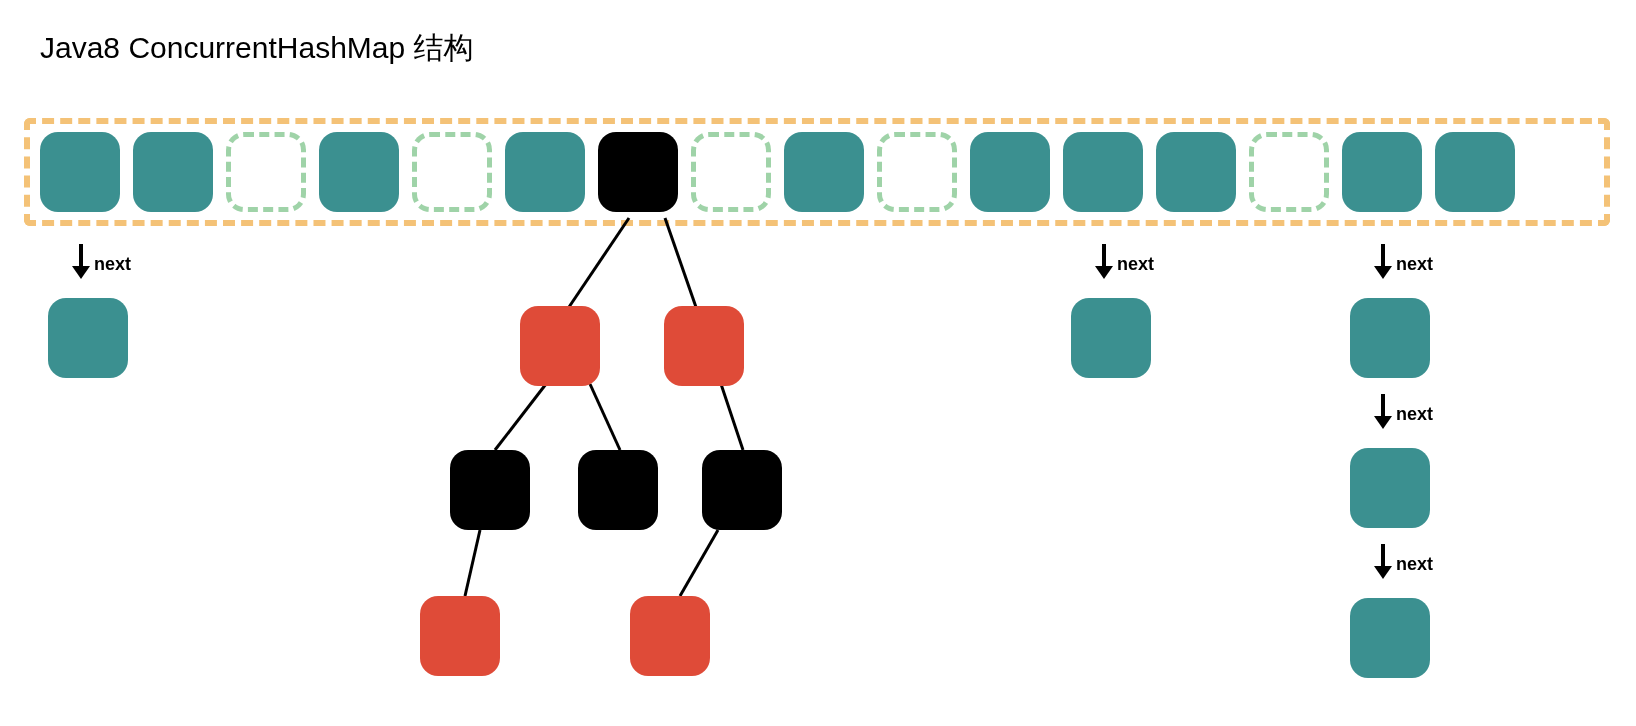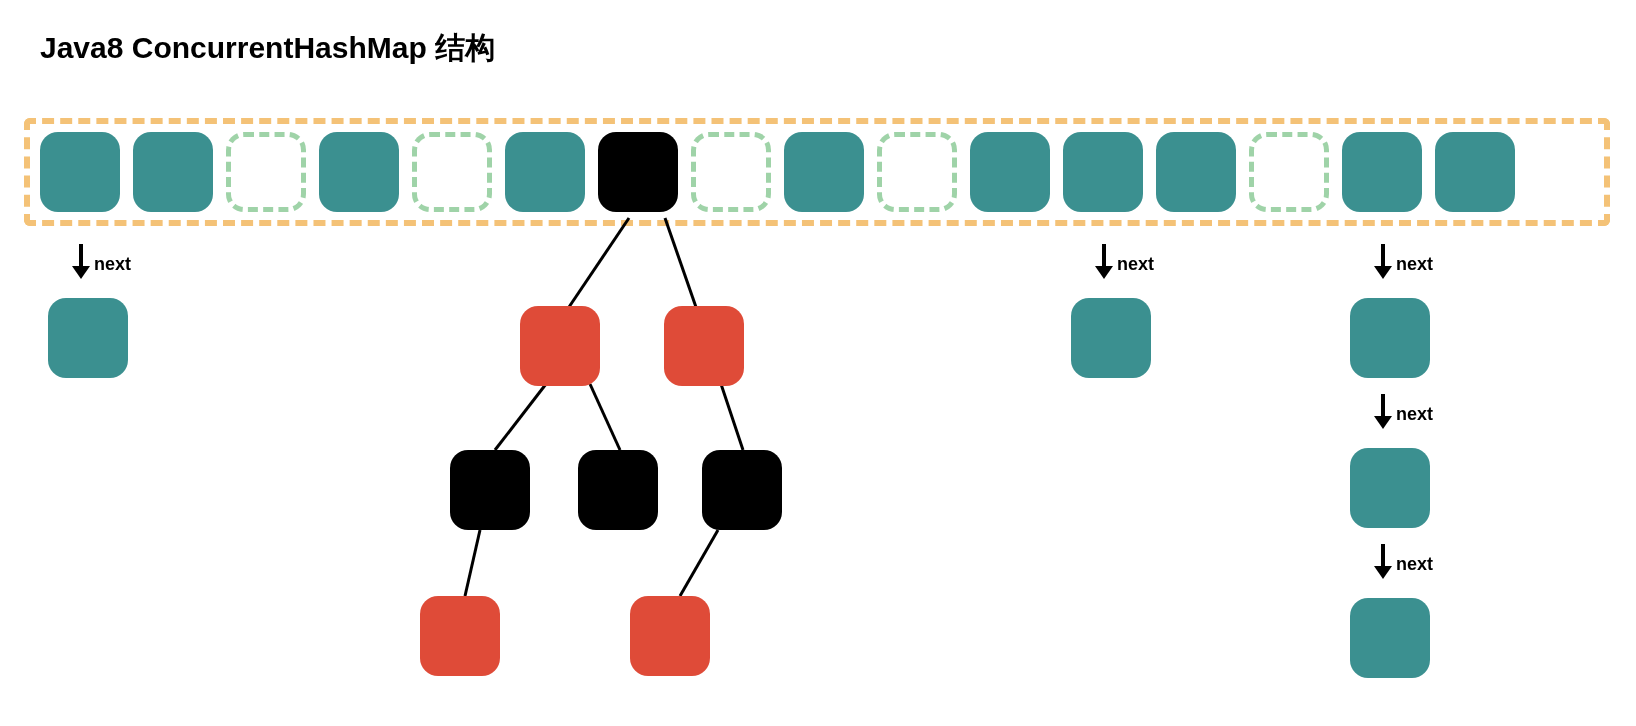--- a/index.html
+++ b/index.html
@@ -10,21 +10,21 @@
     height: 726px;
     background: #ffffff;
     font-family: -apple-system, "Helvetica Neue", Arial, "PingFang SC", "Microsoft YaHei", sans-serif;
     position: relative;
   }
   .title {
     position: absolute;
     top: 28px;
     left: 40px;
     font-size: 30px;
-    font-weight: 700;
+    font-weight: 400;
     color: #000;
   }
   .table-box {
     position: absolute;
     left: 24px;
     top: 118px;
     width: 1586px;
     height: 108px;
     border: 6px dashed #f4c277;
     border-radius: 6px;

